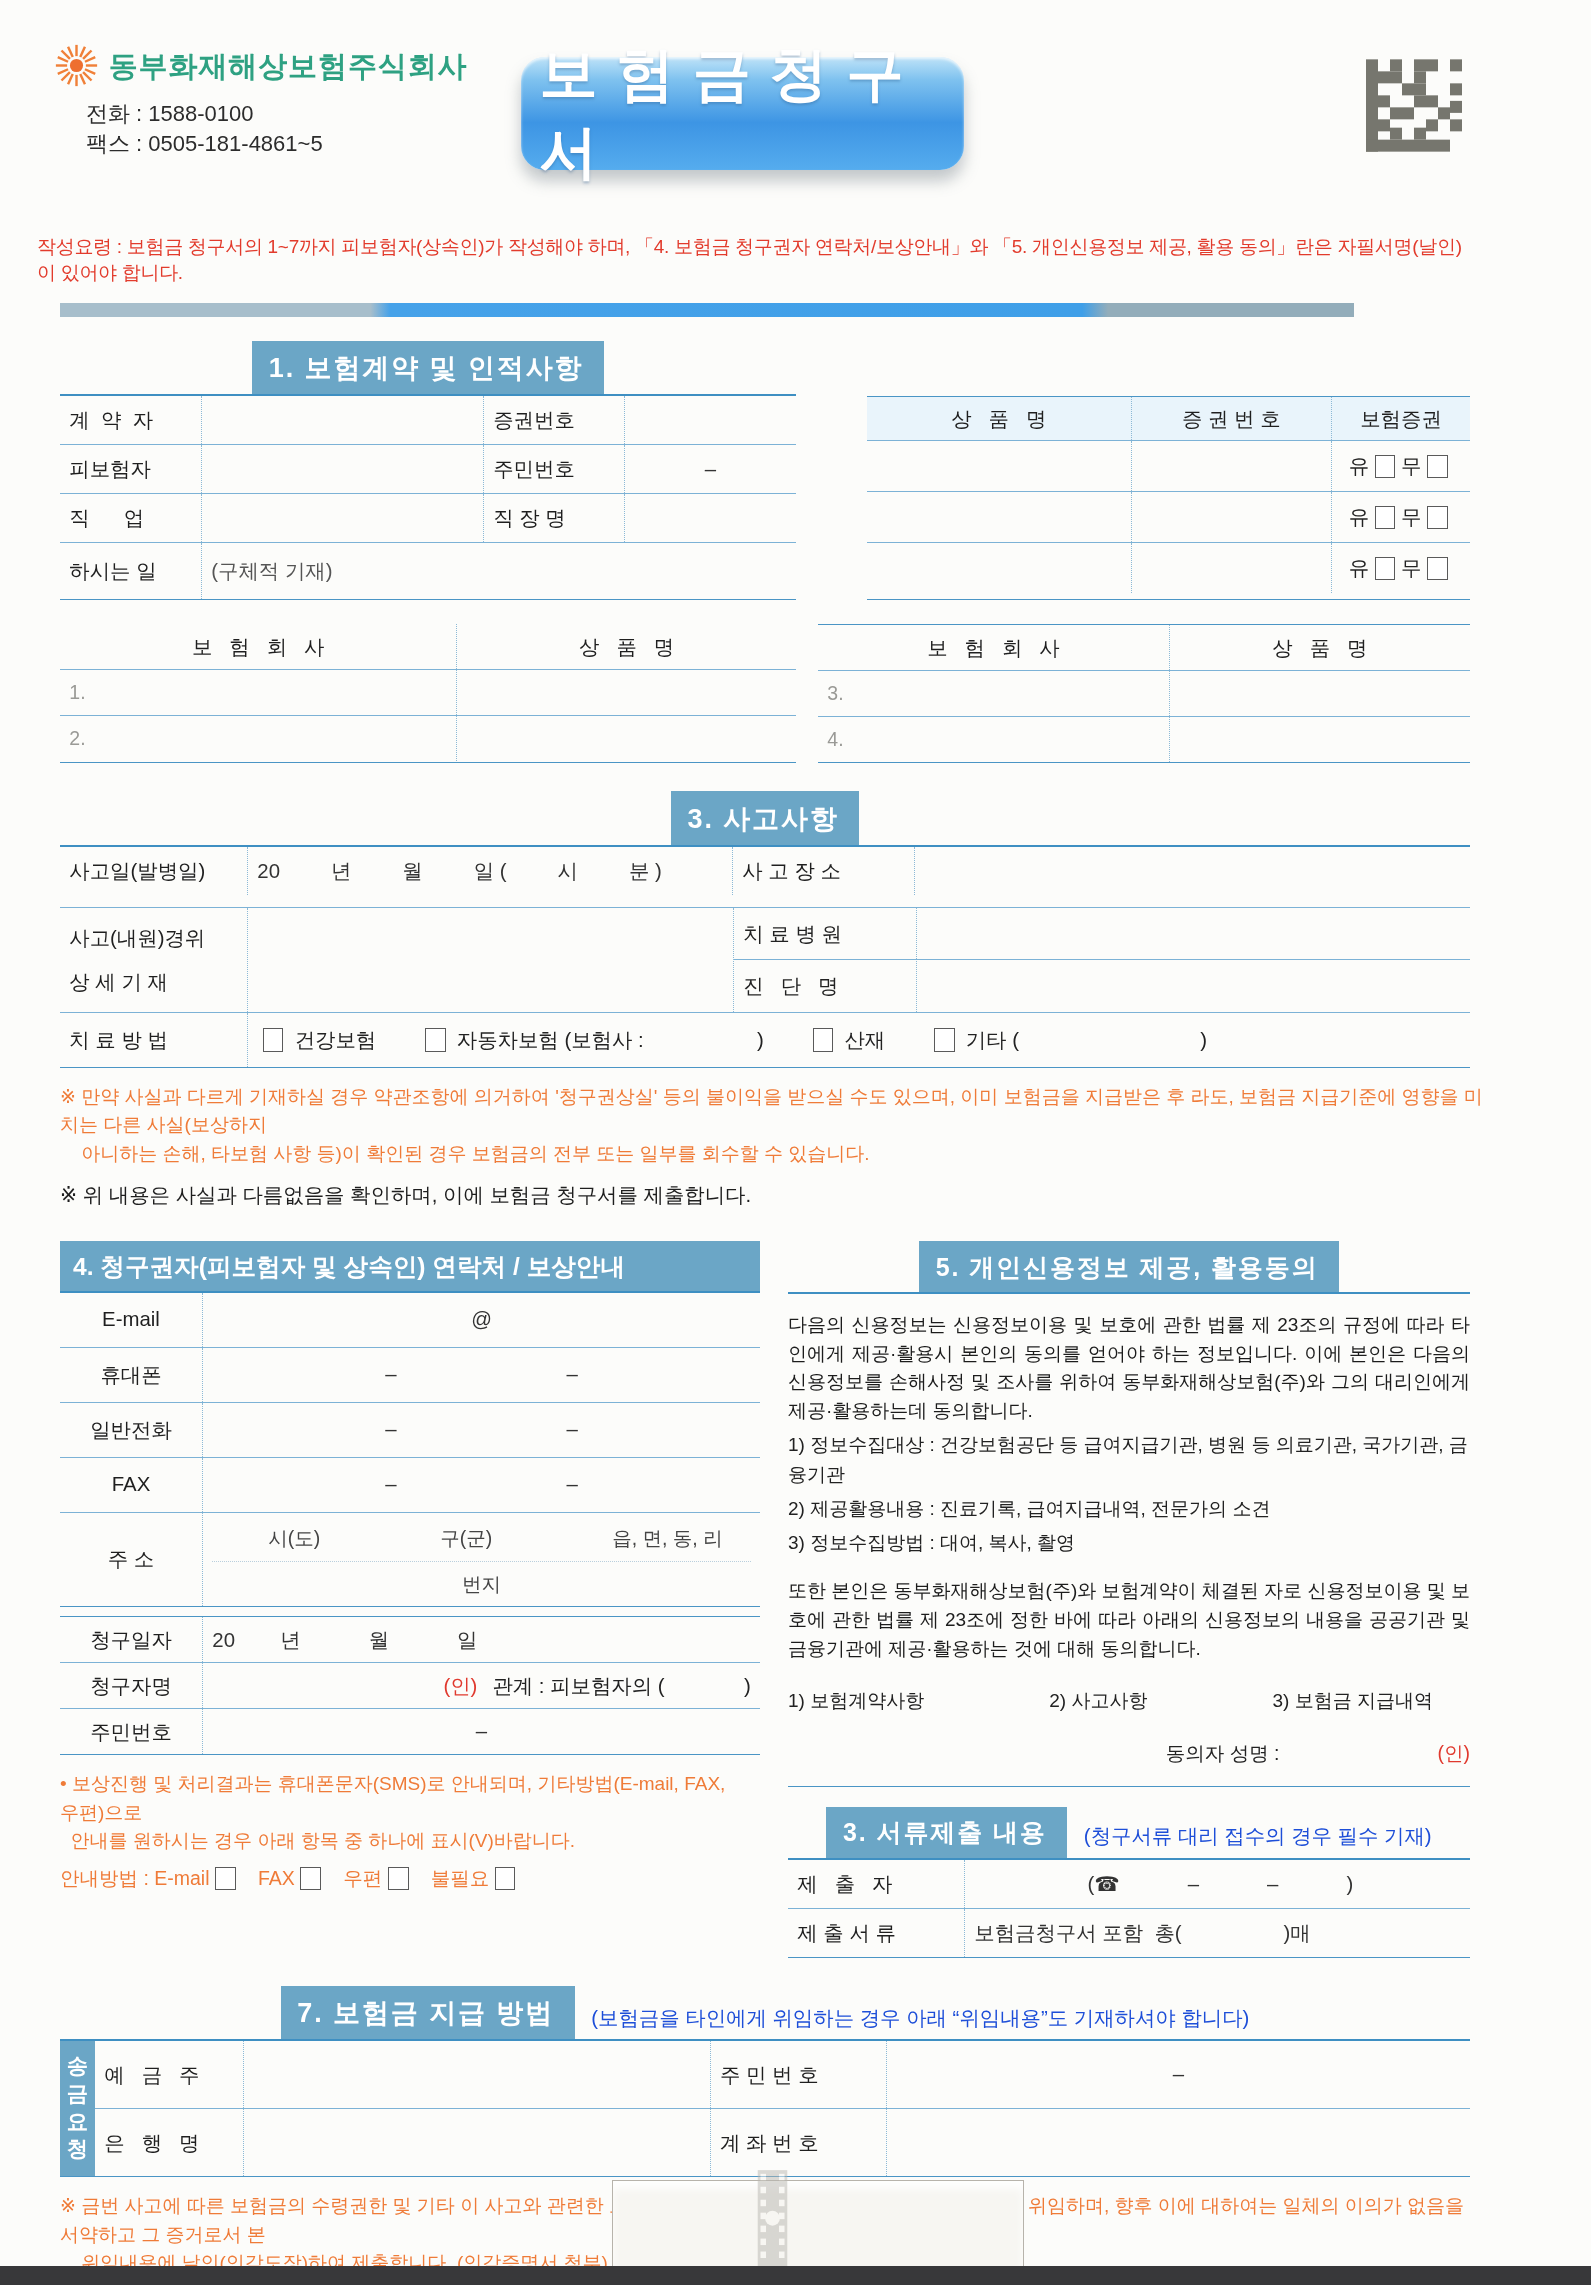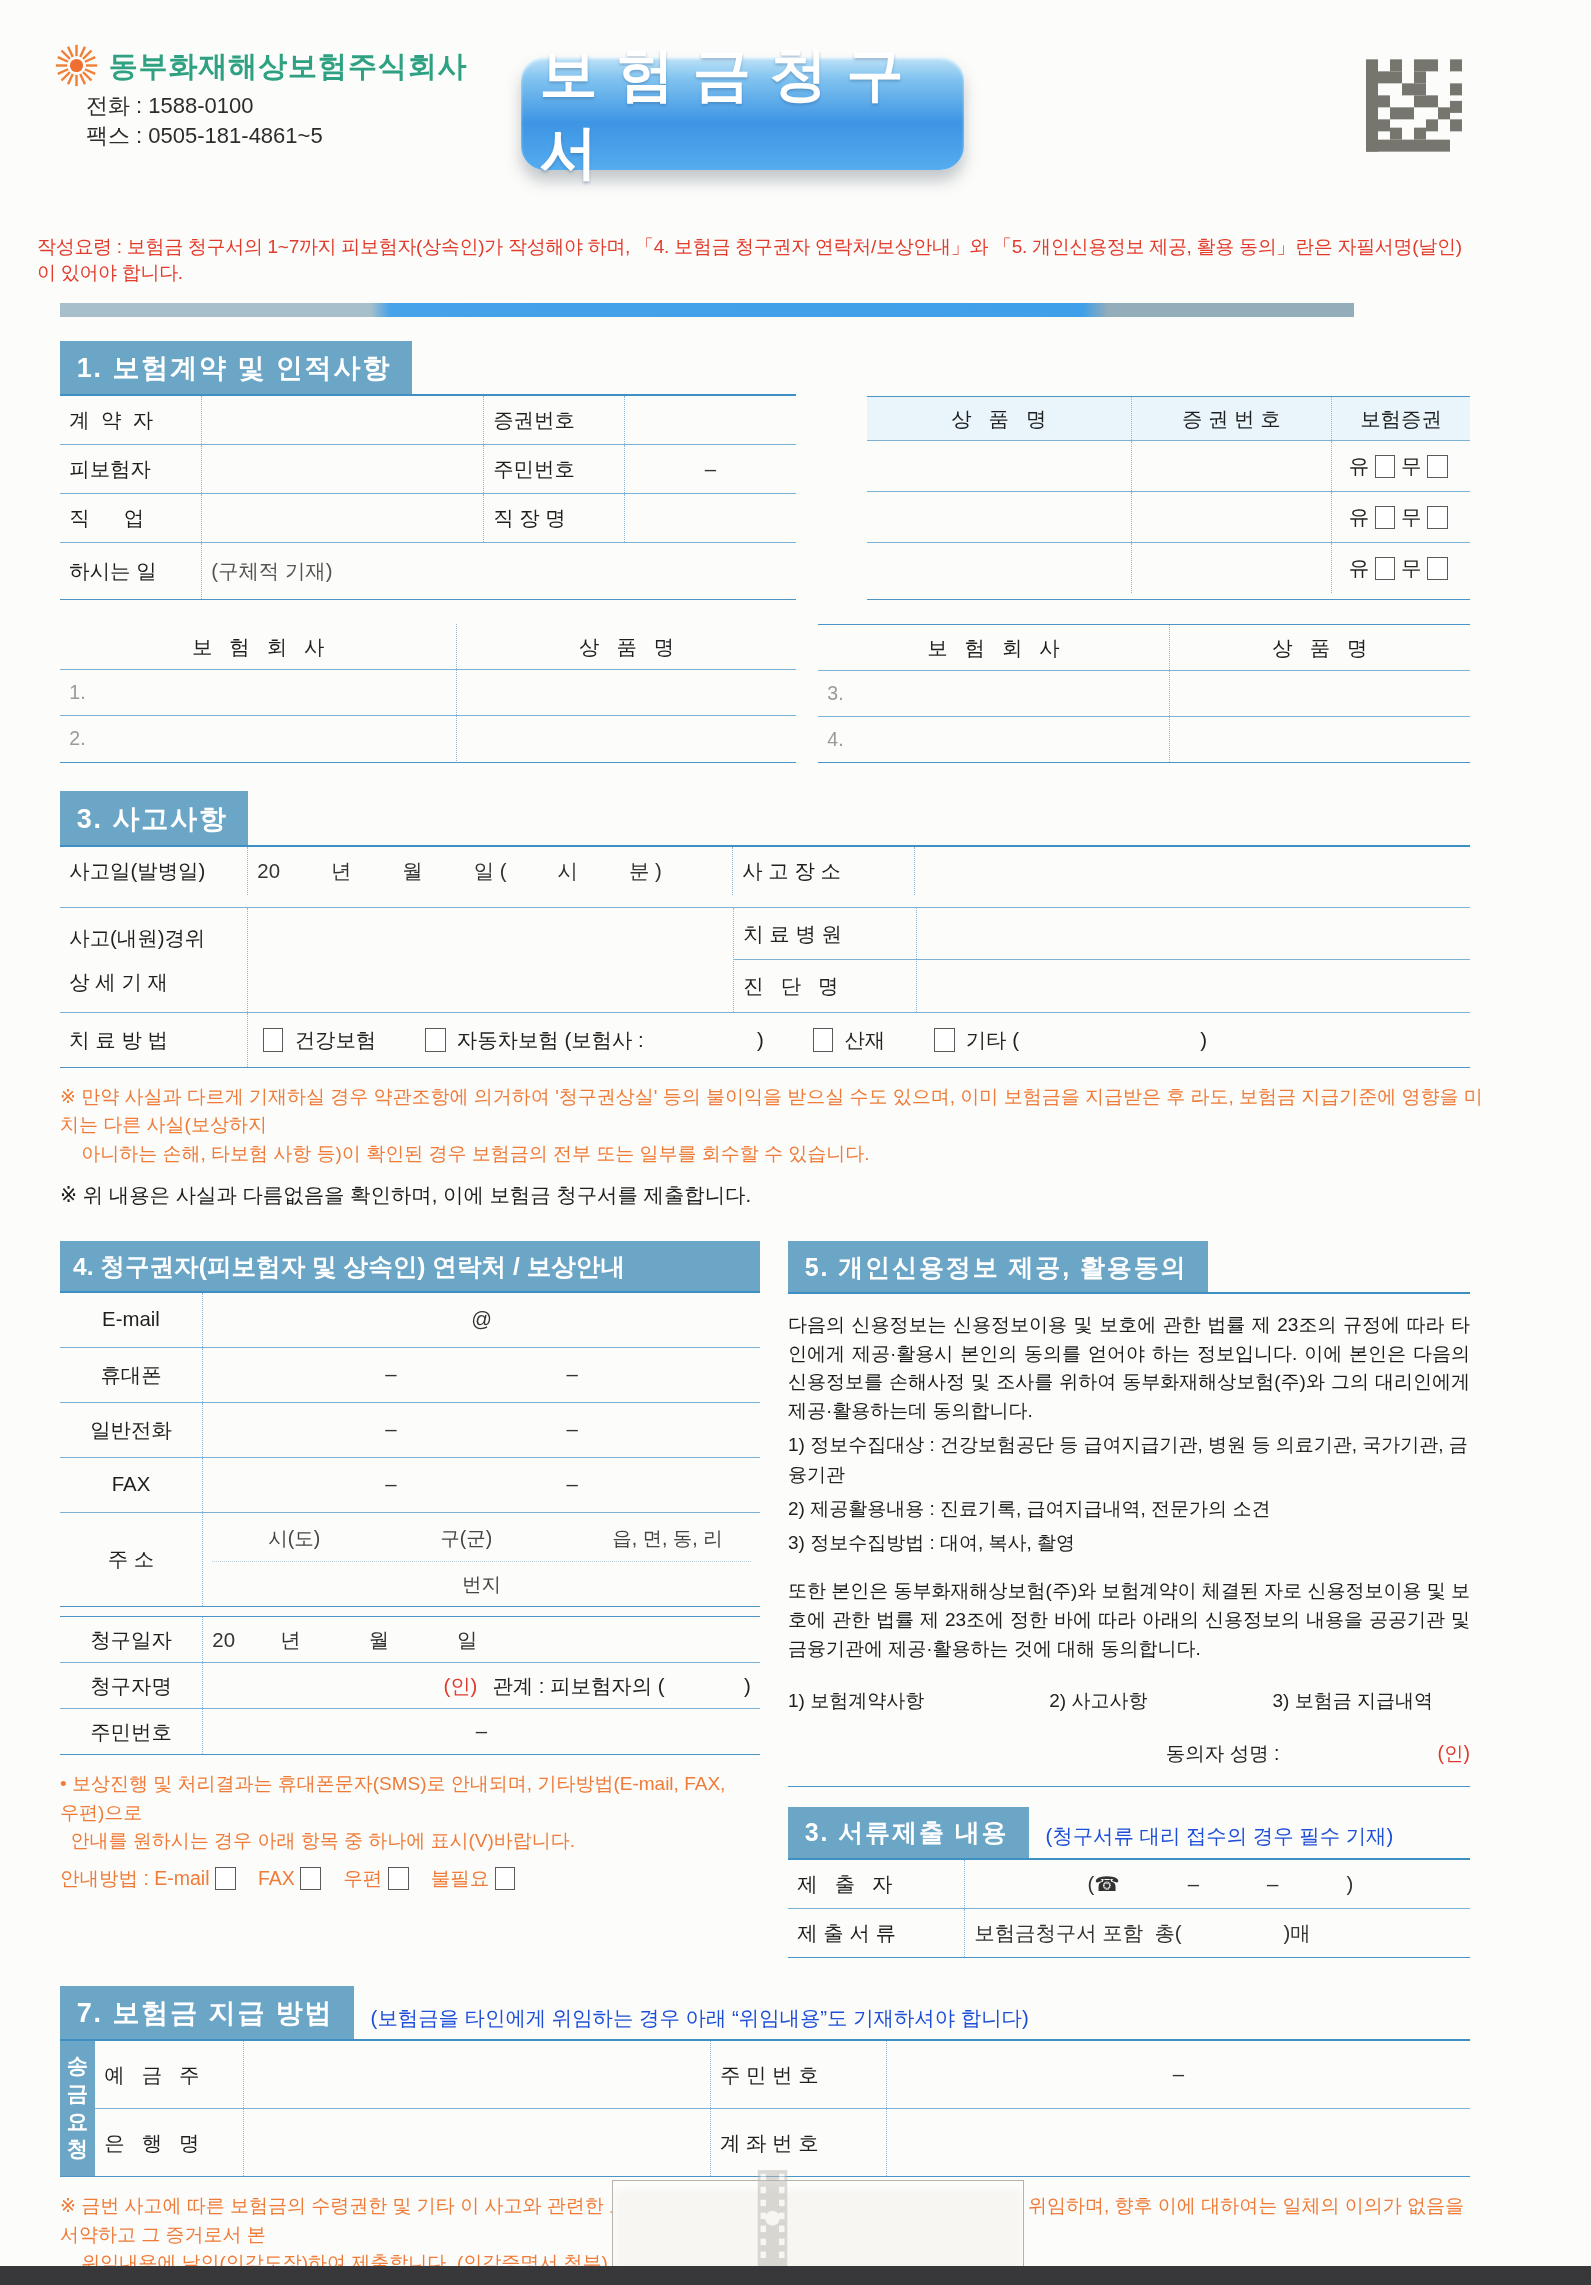--- a/index.html
+++ b/index.html
@@ -4,36 +4,36 @@
 <style>
   html,body{margin:0;padding:0;background:#e8e8e6;}
   .page{position:relative;width:1592px;height:2286px;background:#fcfcfa;margin:0 auto;
         font-family:"Liberation Sans","DejaVu Sans",sans-serif;color:#222;overflow:hidden;}
   .content{position:relative;padding:37px 0 0 60px;width:1410px;}
 
   
   .hdr{position:relative;height:197px;}
   .logo-row{position:absolute;left:-5.6px;top:5.6px;display:flex;align-items:center;gap:9.3px;}
   .company{color:#2ea182;font-size:29px;font-weight:bold;letter-spacing:0.9px;}
-  .contact{position:absolute;left:26px;top:54px;font-size:22px;color:#2c2c2c;line-height:1.35;}
+  .contact{position:absolute;left:26px;top:62px;font-size:22px;color:#2c2c2c;line-height:1.35;}
   .banner{position:absolute;left:461px;top:20.4px;width:443px;height:113px;border-radius:24px;
           background:linear-gradient(180deg,#bfe3f8 0%,#7fc2ef 20%,#3d95e4 58%,#55acee 100%);
           box-shadow:0 11px 15px rgba(125,135,145,.45), inset 0 1.9px 2.8px rgba(255,255,255,.7);
           display:flex;align-items:center;justify-content:center;}
   .banner span{color:#fff;font-size:58px;font-weight:bold;letter-spacing:18.6px;padding-left:18.6px;
                text-shadow:0 1.9px 2.8px rgba(40,90,140,.35);}
   .barcode{position:absolute;left:1306px;top:22px;}
 
   
   .instruction{margin-left:-23px;font-size:19px;color:#e23b2c;letter-spacing:-0.3px;white-space:pre-wrap;}
   .blue-bar{margin-top:16.7px;width:1294px;height:14px;
             background:linear-gradient(90deg,#a7becb 0%,#a7becb 24%,#46a2e9 25.5%,#3f9fe8 79%,#93adba 81%,#93adba 100%);}
 
   
-  .sec-head{display:flex;align-items:flex-end;border-bottom:2.3px solid #3e8fc2;}
+  .sec-head{display:flex;align-items:flex-end;border-bottom:2.3px solid #3e8fc2;justify-content:center;}
   .sec-head.noline{border-bottom:none;}
   .sec-box{background:#6ba6c6;color:#fff;font-weight:bold;font-size:27px;letter-spacing:1.9px;
            padding:9.3px 20.4px 8.3px 16.7px;white-space:nowrap;}
   .sec-sub{font-size:20.4px;color:#1d4ed8;margin:0 0 7.4px 16.7px;white-space:pre-wrap;}
 
   
   .tbl{border-bottom:1.9px solid #4a95c5;}
   .tr{display:flex;align-items:stretch;border-top:1.4px solid #7cb2d6;}
   .tr:first-child{border-top:none;}
   .td{display:flex;align-items:center;box-sizing:border-box;padding:0 9.3px;font-size:20.4px;}

